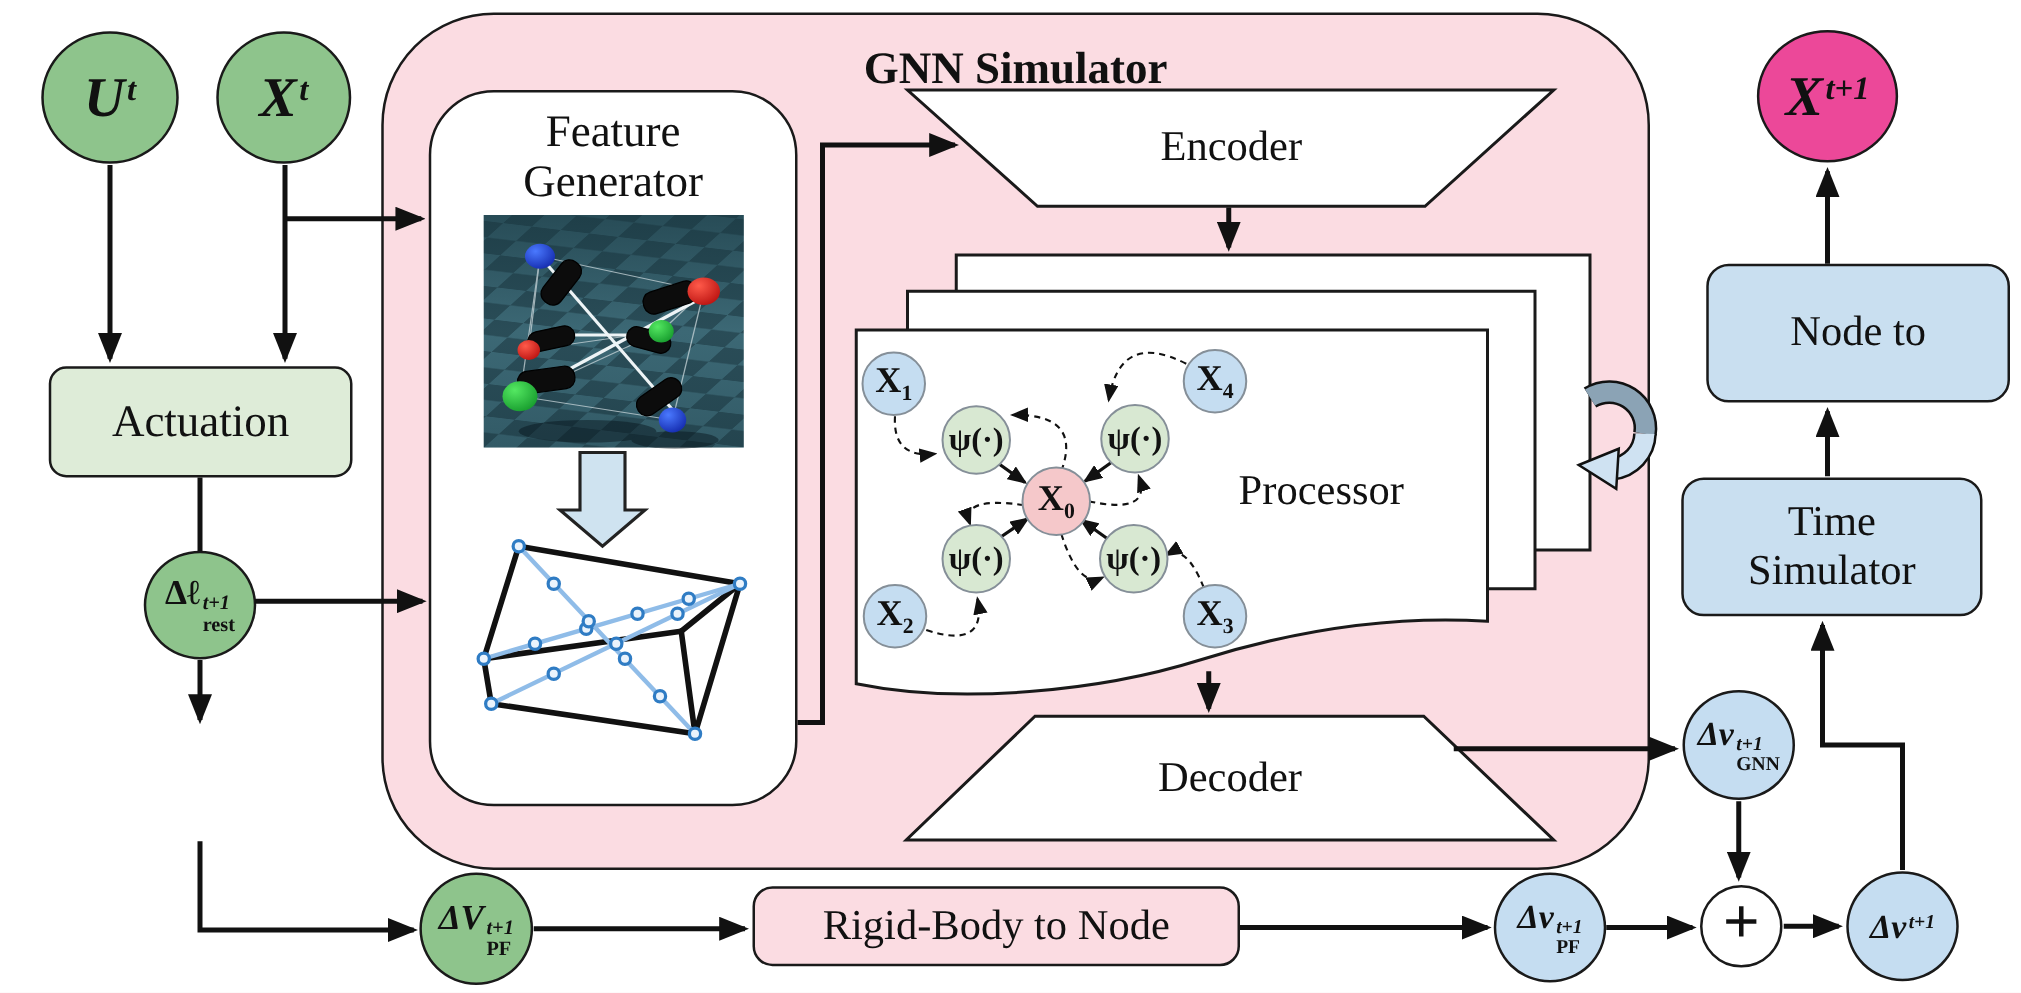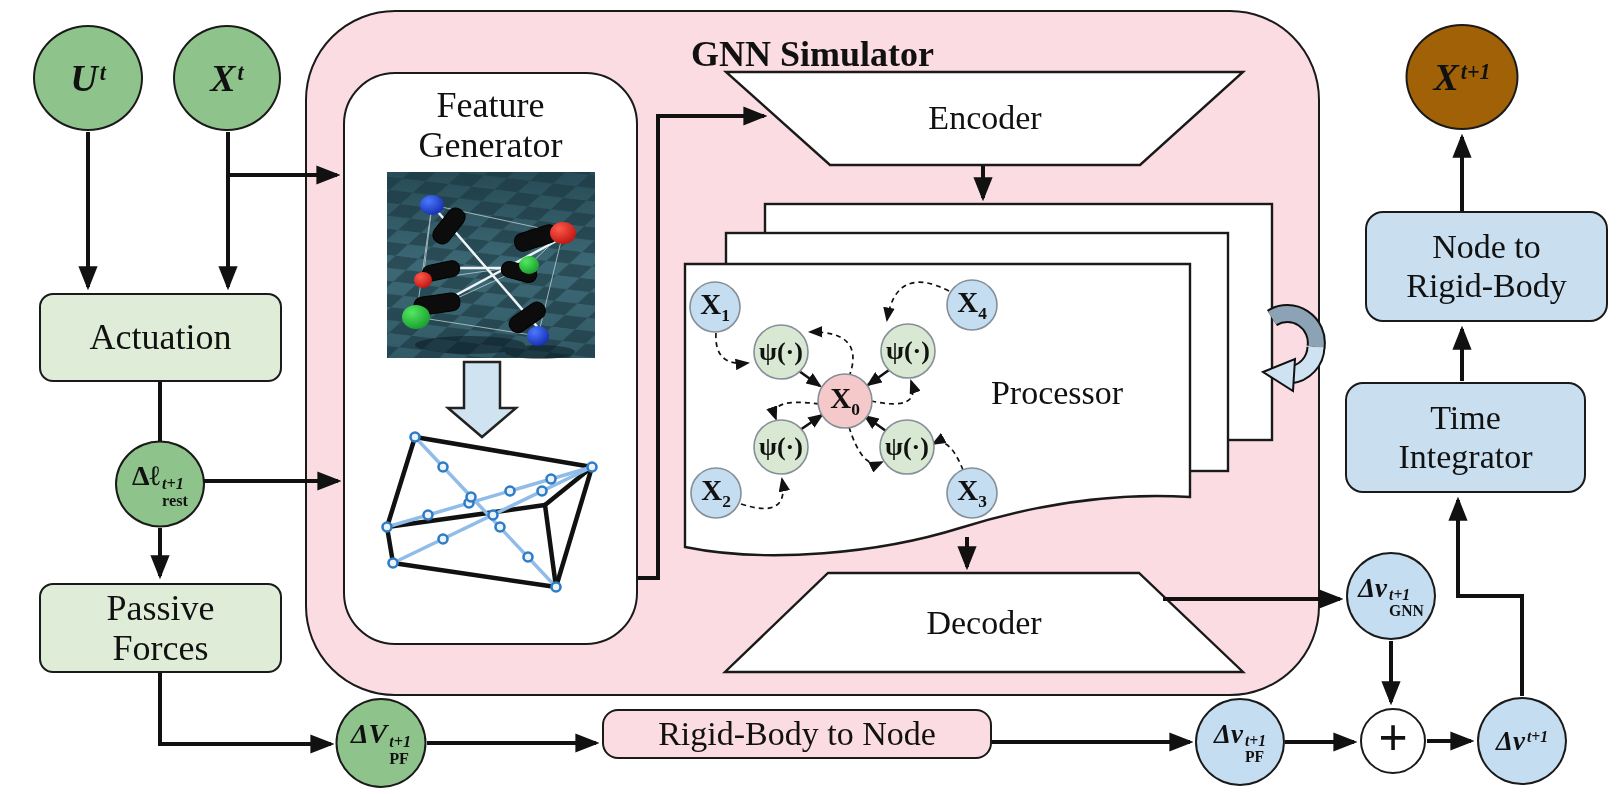--- a/index.html
+++ b/index.html
@@ -6,21 +6,21 @@
   #canvas{position:relative;width:1617px;height:794px;background:#fff;overflow:hidden;
           font-family:"Liberation Serif", serif;color:#111;}
   .box{position:absolute;box-sizing:border-box;border:2.5px solid #1a1a1a;
        display:flex;flex-direction:column;align-items:center;justify-content:center;
        text-align:center;line-height:1.12;}
   .lbl{position:absolute;transform:translate(-50%,-50%);text-align:center;white-space:nowrap;}
   .circ{position:absolute;box-sizing:border-box;border:2.5px solid #1a1a1a;border-radius:50%;
         display:flex;align-items:center;justify-content:center;transform:translate(-50%,-50%);}
   .t36{font-size:36px;}
   .t34{font-size:34px;}
-  .mathbig{font-size:38px;font-weight:bold;font-style:italic;}
+  .mathbig{font-size:45px;font-weight:bold;font-style:italic;}
   .mathmid{font-size:27px;font-weight:bold;font-style:italic;}
   .sup1{font-size:0.58em;vertical-align:0.5em;margin-left:2px;font-style:italic;font-weight:bold;}
   .stack{display:inline-flex;flex-direction:column;align-items:flex-start;margin-left:2px;
          font-size:0.58em;line-height:1.02;vertical-align:-0.25em;}
   .s-sup{font-style:italic;font-weight:bold;}
   .s-sub{font-style:normal;font-weight:bold;}
   .gnode{font-size:29px;font-weight:bold;font-style:normal;}
   .gnode .nsub{font-size:0.6em;vertical-align:-0.35em;}
   .psi{font-size:26px;font-weight:bold;}
   svg{position:absolute;left:0;top:0;pointer-events:none;}
@@ -38,37 +38,32 @@
     <div class="t36" style="margin-top:12px;line-height:1.1;">
       <div>Feature</div>
       <div>Generator</div>
     </div>
   </div>
 
   <div class="box t36" style="left:39px;top:293px;width:243px;height:89px;border-radius:14px;background:#deecd8;justify-content:center;">
     <div>Actuation</div>
   </div>
 
-  <div class="box t36" style="left:39px;top:583px;width:243px;height:90px;border-radius:14px;background:#deecd8;">
-    <div>Passive</div>
-    <div>Forces</div>
-  </div>
-
-  <div class="box t34" style="left:602px;top:709px;width:390px;height:50px;border-radius:16px;background:#fbdce2;">
+
+  <div class="box t34" style="left:602px;top:709px;width:390px;height:64px;border-radius:16px;background:#fbdce2;">
     <div>Rigid-Body to Node</div>
   </div>
 
   <div class="box t34" style="left:1345px;top:211px;width:243px;height:111px;border-radius:18px;background:#c9dff0;border-width:2px;margin-left:20px;">
     <div>Node to</div>
-    <div>Rigid-Body</div>
   </div>
 
   <div class="box t34" style="left:1345px;top:382px;width:241px;height:111px;border-radius:18px;background:#c9dff0;border-width:2px;">
     <div>Time</div>
-    <div>Integrator</div>
+    <div>Simulator</div>
   </div>
 
   <div class="circ mathbig" style="left:88px;top:78px;width:110px;height:106px;background:#8ec48c;">
     <span><span>U</span><span class="sup1">t</span></span>
   </div>
   <div class="circ mathbig" style="left:227px;top:78px;width:108px;height:106px;background:#8ec48c;">
     <span><span>X</span><span class="sup1">t</span></span>
   </div>
   <div class="circ" style="left:160px;top:484px;width:90px;height:87px;background:#8ec48c;">
     <span style="font-size:28px;font-weight:bold;">
@@ -79,21 +74,21 @@
     </span>
   </div>
   <div class="circ" style="left:381px;top:743px;width:91px;height:90px;background:#8ec48c;">
     <span class="mathmid" style="font-size:28px;">
       <span>ΔV</span><span class="stack">
           <span class="s-sup">t+1</span>
           <span class="s-sub">PF</span>
         </span>
     </span>
   </div>
-  <div class="circ mathbig" style="left:1462px;top:77px;width:113px;height:106px;background:#a16207;">
+  <div class="circ mathbig" style="left:1462px;top:77px;width:113px;height:106px;background:#ec4899;">
     <span><span>X</span><span class="sup1">t+1</span></span>
   </div>
 
   <div class="circ" style="left:1240px;top:742px;width:90px;height:88px;background:#c5ddf1;">
     <span class="mathmid">
       <span>Δv</span><span class="stack">
           <span class="s-sup">t+1</span>
           <span class="s-sub">PF</span>
         </span>
     </span>

